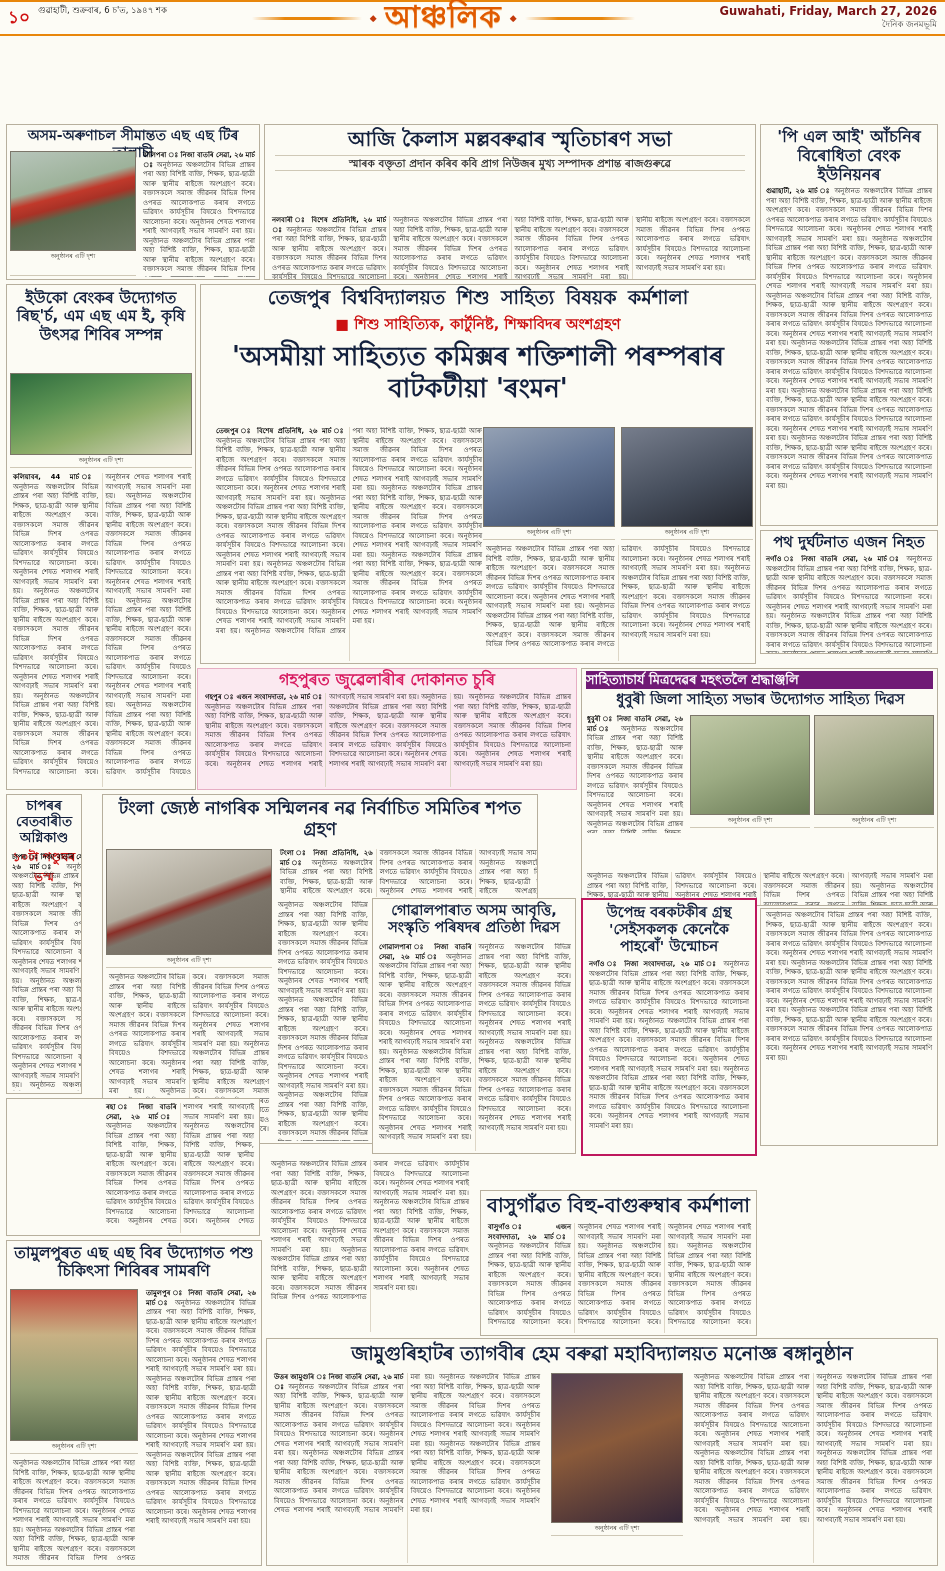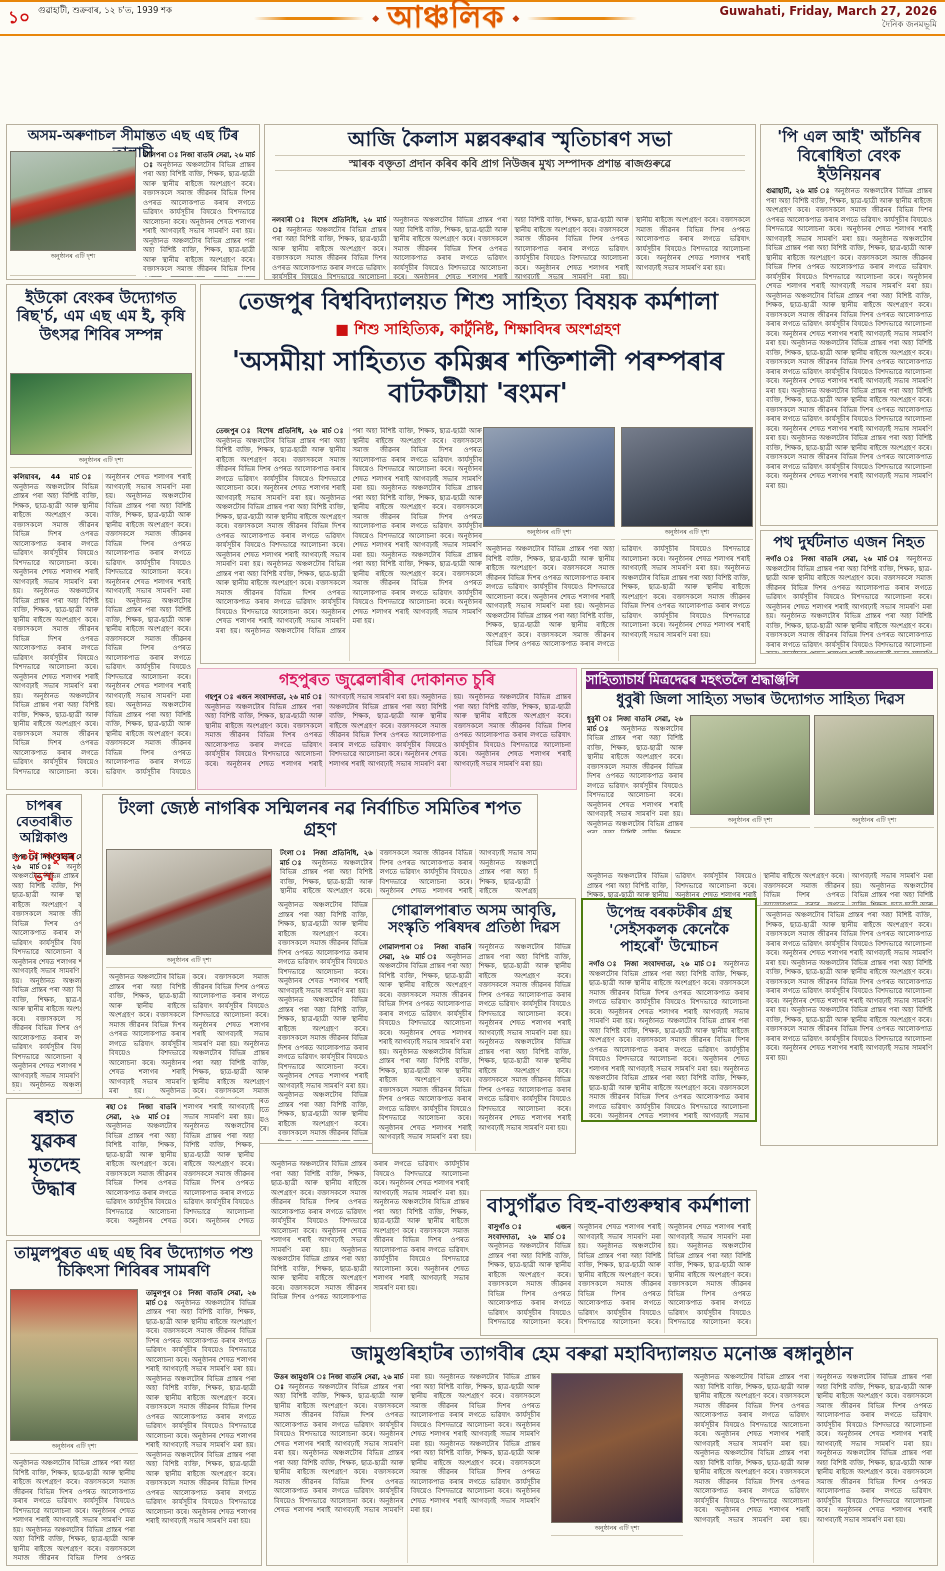--- a/index.html
+++ b/index.html
@@ -51,21 +51,21 @@
   .redsub{color:#cc1111;font-weight:bold;text-align:center;}
 </style>
 </head>
 <body>
 
 <div id="page">
 
   <div id="masthead">
     <div class="mh-left">
       <span class="pageno">১০</span>
-      <span class="mh-date-l">গুৱাহাটী, শুক্ৰবাৰ, ১২ চ'ত, 1939 শক</span>
+      <span class="mh-date-l">গুৱাহাটী, শুক্ৰবাৰ, 6 চ'ত, ১৯৪৭ শক</span>
     </div>
     <div class="titlewrap">
       <span class="flourish"></span>
       <span class="diamond">◆</span>
       <span class="paper-title">আঞ্চলিক</span>
       <span class="diamond">◆</span>
       <span class="flourish"></span>
     </div>
     <div class="mh-right">
       <div class="mh-date-r">Guwahati, Friday, March 27, 2026</div>
@@ -104,21 +104,21 @@
     <div class="hl" style="font-size:15.5px;padding:4px 4px 0;">ইউকো বেংকৰ উদ্যোগত ৰিছ'ৰ্চ, এম এছ এম ই, কৃষি উৎসৱ শিবিৰ সম্পন্ন</div>
     <div class="ph pd" style="left:3px;top:88px;width:182px;height:82px;"></div>
     <div class="cap" style="left:3px;top:171px;width:182px;height:12px;">অনুষ্ঠানৰ এটি দৃশ্য</div>
     <div class="body cols2 abs" style="left:3px;top:188px;width:184px;height:314px;">
       <span class="dl">কলিয়াবৰ, 44 মাৰ্চ ঃ</span>
       <span>অনুষ্ঠানত অঞ্চলটোৰ বিভিন্ন প্ৰান্তৰ পৰা অহা বিশিষ্ট ব্যক্তি, শিক্ষক, ছাত্ৰ-ছাত্ৰী আৰু স্থানীয় ৰাইজে অংশগ্ৰহণ কৰে। বক্তাসকলে সমাজ জীৱনৰ বিভিন্ন দিশৰ ওপৰত আলোকপাত কৰাৰ লগতে ভৱিষ্যৎ কাৰ্যসূচীৰ বিষয়েও বিশদভাৱে আলোচনা কৰে। অনুষ্ঠানৰ শেষত শলাগৰ শৰাই আগবঢ়াই সভাৰ সামৰণি মৰা হয়। অনুষ্ঠানত অঞ্চলটোৰ বিভিন্ন প্ৰান্তৰ পৰা অহা বিশিষ্ট ব্যক্তি, শিক্ষক, ছাত্ৰ-ছাত্ৰী আৰু স্থানীয় ৰাইজে অংশগ্ৰহণ কৰে। বক্তাসকলে সমাজ জীৱনৰ বিভিন্ন দিশৰ ওপৰত আলোকপাত কৰাৰ লগতে ভৱিষ্যৎ কাৰ্যসূচীৰ বিষয়েও বিশদভাৱে আলোচনা কৰে। অনুষ্ঠানৰ শেষত শলাগৰ শৰাই আগবঢ়াই সভাৰ সামৰণি মৰা হয়। অনুষ্ঠানত অঞ্চলটোৰ বিভিন্ন প্ৰান্তৰ পৰা অহা বিশিষ্ট ব্যক্তি, শিক্ষক, ছাত্ৰ-ছাত্ৰী আৰু স্থানীয় ৰাইজে অংশগ্ৰহণ কৰে। বক্তাসকলে সমাজ জীৱনৰ বিভিন্ন দিশৰ ওপৰত আলোকপাত কৰাৰ লগতে ভৱিষ্যৎ কাৰ্যসূচীৰ বিষয়েও বিশদভাৱে আলোচনা কৰে। অনুষ্ঠানৰ শেষত শলাগৰ শৰাই আগবঢ়াই সভাৰ সামৰণি মৰা হয়। অনুষ্ঠানত অঞ্চলটোৰ বিভিন্ন প্ৰান্তৰ পৰা অহা বিশিষ্ট ব্যক্তি, শিক্ষক, ছাত্ৰ-ছাত্ৰী আৰু স্থানীয় ৰাইজে অংশগ্ৰহণ কৰে। বক্তাসকলে সমাজ জীৱনৰ বিভিন্ন দিশৰ ওপৰত আলোকপাত কৰাৰ লগতে ভৱিষ্যৎ কাৰ্যসূচীৰ বিষয়েও বিশদভাৱে আলোচনা কৰে। অনুষ্ঠানৰ শেষত শলাগৰ শৰাই আগবঢ়াই সভাৰ সামৰণি মৰা হয়। অনুষ্ঠানত অঞ্চলটোৰ বিভিন্ন প্ৰান্তৰ পৰা অহা বিশিষ্ট ব্যক্তি, শিক্ষক, ছাত্ৰ-ছাত্ৰী আৰু স্থানীয় ৰাইজে অংশগ্ৰহণ কৰে। বক্তাসকলে সমাজ জীৱনৰ বিভিন্ন দিশৰ ওপৰত আলোকপাত কৰাৰ লগতে ভৱিষ্যৎ কাৰ্যসূচীৰ বিষয়েও বিশদভাৱে আলোচনা কৰে। অনুষ্ঠানৰ শেষত শলাগৰ শৰাই আগবঢ়াই সভাৰ সামৰণি মৰা হয়। অনুষ্ঠানত অঞ্চলটোৰ বিভিন্ন প্ৰান্তৰ পৰা অহা বিশিষ্ট ব্যক্তি, শিক্ষক, ছাত্ৰ-ছাত্ৰী আৰু স্থানীয় ৰাইজে অংশগ্ৰহণ কৰে। বক্তাসকলে সমাজ জীৱনৰ বিভিন্ন দিশৰ ওপৰত আলোকপাত কৰাৰ লগতে ভৱিষ্যৎ কাৰ্যসূচীৰ বিষয়েও বিশদভাৱে আলোচনা কৰে। অনুষ্ঠানৰ শেষত শলাগৰ শৰাই আগবঢ়াই সভাৰ সামৰণি মৰা হয়। অনুষ্ঠানত অঞ্চলটোৰ বিভিন্ন প্ৰান্তৰ পৰা অহা বিশিষ্ট ব্যক্তি, শিক্ষক, ছাত্ৰ-ছাত্ৰী আৰু স্থানীয় ৰাইজে অংশগ্ৰহণ কৰে। বক্তাসকলে সমাজ জীৱনৰ বিভিন্ন দিশৰ ওপৰত আলোকপাত কৰাৰ লগতে ভৱিষ্যৎ কাৰ্যসূচীৰ বিষয়েও বিশদভাৱে আলোচনা কৰে। অনুষ্ঠানৰ শেষত শলাগৰ শৰাই আগবঢ়াই সভাৰ সামৰণি মৰা হয়। </span>
     </div>
   </div>
 
   <div class="box bordered" style="left:200px;top:284px;width:556px;height:380px;">
-    <div class="hl" style="font-size:23px;padding-top:3px;">তেজপুৰ বিশ্ববিদ্যালয়ত শিশু সাহিত্য বিষয়ক কৰ্মশালা</div>
+    <div class="hl" style="font-size:19px;padding-top:3px;font-family:Liberation Mono, monospace;">তেজপুৰ বিশ্ববিদ্যালয়ত শিশু সাহিত্য বিষয়ক কৰ্মশালা</div>
     <div class="redsub" style="font-size:14.5px;padding-top:3px;">■ শিশু সাহিত্যিক, কাৰ্টুনিষ্ট, শিক্ষাবিদৰ অংশগ্ৰহণ</div>
     <div class="hl" style="font-size:26px;line-height:1.22;padding:4px 8px 0;">'অসমীয়া সাহিত্যত কমিক্সৰ শক্তিশালী পৰম্পৰাৰ বাটকটীয়া 'ৰংমন'</div>
     <div class="body cols2 abs" style="left:12px;top:142px;width:272px;height:234px;">
       <span class="dl">তেজপুৰ ঃ বিশেষ প্ৰতিনিধি, ২৬ মাৰ্চ ঃ</span>
       <span>অনুষ্ঠানত অঞ্চলটোৰ বিভিন্ন প্ৰান্তৰ পৰা অহা বিশিষ্ট ব্যক্তি, শিক্ষক, ছাত্ৰ-ছাত্ৰী আৰু স্থানীয় ৰাইজে অংশগ্ৰহণ কৰে। বক্তাসকলে সমাজ জীৱনৰ বিভিন্ন দিশৰ ওপৰত আলোকপাত কৰাৰ লগতে ভৱিষ্যৎ কাৰ্যসূচীৰ বিষয়েও বিশদভাৱে আলোচনা কৰে। অনুষ্ঠানৰ শেষত শলাগৰ শৰাই আগবঢ়াই সভাৰ সামৰণি মৰা হয়। অনুষ্ঠানত অঞ্চলটোৰ বিভিন্ন প্ৰান্তৰ পৰা অহা বিশিষ্ট ব্যক্তি, শিক্ষক, ছাত্ৰ-ছাত্ৰী আৰু স্থানীয় ৰাইজে অংশগ্ৰহণ কৰে। বক্তাসকলে সমাজ জীৱনৰ বিভিন্ন দিশৰ ওপৰত আলোকপাত কৰাৰ লগতে ভৱিষ্যৎ কাৰ্যসূচীৰ বিষয়েও বিশদভাৱে আলোচনা কৰে। অনুষ্ঠানৰ শেষত শলাগৰ শৰাই আগবঢ়াই সভাৰ সামৰণি মৰা হয়। অনুষ্ঠানত অঞ্চলটোৰ বিভিন্ন প্ৰান্তৰ পৰা অহা বিশিষ্ট ব্যক্তি, শিক্ষক, ছাত্ৰ-ছাত্ৰী আৰু স্থানীয় ৰাইজে অংশগ্ৰহণ কৰে। বক্তাসকলে সমাজ জীৱনৰ বিভিন্ন দিশৰ ওপৰত আলোকপাত কৰাৰ লগতে ভৱিষ্যৎ কাৰ্যসূচীৰ বিষয়েও বিশদভাৱে আলোচনা কৰে। অনুষ্ঠানৰ শেষত শলাগৰ শৰাই আগবঢ়াই সভাৰ সামৰণি মৰা হয়। অনুষ্ঠানত অঞ্চলটোৰ বিভিন্ন প্ৰান্তৰ পৰা অহা বিশিষ্ট ব্যক্তি, শিক্ষক, ছাত্ৰ-ছাত্ৰী আৰু স্থানীয় ৰাইজে অংশগ্ৰহণ কৰে। বক্তাসকলে সমাজ জীৱনৰ বিভিন্ন দিশৰ ওপৰত আলোকপাত কৰাৰ লগতে ভৱিষ্যৎ কাৰ্যসূচীৰ বিষয়েও বিশদভাৱে আলোচনা কৰে। অনুষ্ঠানৰ শেষত শলাগৰ শৰাই আগবঢ়াই সভাৰ সামৰণি মৰা হয়। অনুষ্ঠানত অঞ্চলটোৰ বিভিন্ন প্ৰান্তৰ পৰা অহা বিশিষ্ট ব্যক্তি, শিক্ষক, ছাত্ৰ-ছাত্ৰী আৰু স্থানীয় ৰাইজে অংশগ্ৰহণ কৰে। বক্তাসকলে সমাজ জীৱনৰ বিভিন্ন দিশৰ ওপৰত আলোকপাত কৰাৰ লগতে ভৱিষ্যৎ কাৰ্যসূচীৰ বিষয়েও বিশদভাৱে আলোচনা কৰে। অনুষ্ঠানৰ শেষত শলাগৰ শৰাই আগবঢ়াই সভাৰ সামৰণি মৰা হয়। অনুষ্ঠানত অঞ্চলটোৰ বিভিন্ন প্ৰান্তৰ পৰা অহা বিশিষ্ট ব্যক্তি, শিক্ষক, ছাত্ৰ-ছাত্ৰী আৰু স্থানীয় ৰাইজে অংশগ্ৰহণ কৰে। বক্তাসকলে সমাজ জীৱনৰ বিভিন্ন দিশৰ ওপৰত আলোকপাত কৰাৰ লগতে ভৱিষ্যৎ কাৰ্যসূচীৰ বিষয়েও বিশদভাৱে আলোচনা কৰে। অনুষ্ঠানৰ শেষত শলাগৰ শৰাই আগবঢ়াই সভাৰ সামৰণি মৰা হয়। </span>
     </div>
     <div class="ph pe1" style="left:282px;top:142px;width:132px;height:100px;"></div>
     <div class="cap" style="left:282px;top:243px;width:132px;height:12px;">অনুষ্ঠানৰ এটি দৃশ্য</div>
     <div class="ph pe2" style="left:420px;top:142px;width:132px;height:100px;"></div>
     <div class="cap" style="left:420px;top:243px;width:132px;height:12px;">অনুষ্ঠানৰ এটি দৃশ্য</div>
@@ -191,30 +191,29 @@
   </div>
 
   <div class="box bordered" style="left:372px;top:898px;width:204px;height:256px;">
     <div class="hl" style="font-size:14.5px;padding:3px 4px 0;">গোৱালপাৰাত অসম আবৃত্তি, সংস্কৃতি পৰিষদৰ প্ৰতিষ্ঠা দিৱস</div>
     <div class="body cols2 abs" style="left:3px;top:44px;width:198px;height:208px;">
       <span class="dl">গোৱালপাৰা ঃ নিজা বাতৰি সেৱা, ২৬ মাৰ্চ ঃ</span>
       <span>অনুষ্ঠানত অঞ্চলটোৰ বিভিন্ন প্ৰান্তৰ পৰা অহা বিশিষ্ট ব্যক্তি, শিক্ষক, ছাত্ৰ-ছাত্ৰী আৰু স্থানীয় ৰাইজে অংশগ্ৰহণ কৰে। বক্তাসকলে সমাজ জীৱনৰ বিভিন্ন দিশৰ ওপৰত আলোকপাত কৰাৰ লগতে ভৱিষ্যৎ কাৰ্যসূচীৰ বিষয়েও বিশদভাৱে আলোচনা কৰে। অনুষ্ঠানৰ শেষত শলাগৰ শৰাই আগবঢ়াই সভাৰ সামৰণি মৰা হয়। অনুষ্ঠানত অঞ্চলটোৰ বিভিন্ন প্ৰান্তৰ পৰা অহা বিশিষ্ট ব্যক্তি, শিক্ষক, ছাত্ৰ-ছাত্ৰী আৰু স্থানীয় ৰাইজে অংশগ্ৰহণ কৰে। বক্তাসকলে সমাজ জীৱনৰ বিভিন্ন দিশৰ ওপৰত আলোকপাত কৰাৰ লগতে ভৱিষ্যৎ কাৰ্যসূচীৰ বিষয়েও বিশদভাৱে আলোচনা কৰে। অনুষ্ঠানৰ শেষত শলাগৰ শৰাই আগবঢ়াই সভাৰ সামৰণি মৰা হয়। অনুষ্ঠানত অঞ্চলটোৰ বিভিন্ন প্ৰান্তৰ পৰা অহা বিশিষ্ট ব্যক্তি, শিক্ষক, ছাত্ৰ-ছাত্ৰী আৰু স্থানীয় ৰাইজে অংশগ্ৰহণ কৰে। বক্তাসকলে সমাজ জীৱনৰ বিভিন্ন দিশৰ ওপৰত আলোকপাত কৰাৰ লগতে ভৱিষ্যৎ কাৰ্যসূচীৰ বিষয়েও বিশদভাৱে আলোচনা কৰে। অনুষ্ঠানৰ শেষত শলাগৰ শৰাই আগবঢ়াই সভাৰ সামৰণি মৰা হয়। অনুষ্ঠানত অঞ্চলটোৰ বিভিন্ন প্ৰান্তৰ পৰা অহা বিশিষ্ট ব্যক্তি, শিক্ষক, ছাত্ৰ-ছাত্ৰী আৰু স্থানীয় ৰাইজে অংশগ্ৰহণ কৰে। বক্তাসকলে সমাজ জীৱনৰ বিভিন্ন দিশৰ ওপৰত আলোকপাত কৰাৰ লগতে ভৱিষ্যৎ কাৰ্যসূচীৰ বিষয়েও বিশদভাৱে আলোচনা কৰে। অনুষ্ঠানৰ শেষত শলাগৰ শৰাই আগবঢ়াই সভাৰ সামৰণি মৰা হয়। </span>
     </div>
   </div>
 
-  <div class="box" style="left:581px;top:898px;width:176px;height:224px;border:2px solid #4d7c0f;">
+  <div class="box" style="left:581px;top:898px;width:176px;height:258px;border:2px solid #be185d;">
     <div class="hl" style="font-size:14.5px;padding:4px 4px 0;">উপেন্দ্ৰ বৰকটকীৰ গ্ৰন্থ 'সেইসকলক কেনেকৈ পাহৰোঁ' উন্মোচন</div>
     <div class="body abs" style="left:3px;top:60px;width:166px;height:192px;">
       <span class="dl">নগাঁও ঃ নিজা সংবাদদাতা, ২৬ মাৰ্চ ঃ</span>
       <span>অনুষ্ঠানত অঞ্চলটোৰ বিভিন্ন প্ৰান্তৰ পৰা অহা বিশিষ্ট ব্যক্তি, শিক্ষক, ছাত্ৰ-ছাত্ৰী আৰু স্থানীয় ৰাইজে অংশগ্ৰহণ কৰে। বক্তাসকলে সমাজ জীৱনৰ বিভিন্ন দিশৰ ওপৰত আলোকপাত কৰাৰ লগতে ভৱিষ্যৎ কাৰ্যসূচীৰ বিষয়েও বিশদভাৱে আলোচনা কৰে। অনুষ্ঠানৰ শেষত শলাগৰ শৰাই আগবঢ়াই সভাৰ সামৰণি মৰা হয়। অনুষ্ঠানত অঞ্চলটোৰ বিভিন্ন প্ৰান্তৰ পৰা অহা বিশিষ্ট ব্যক্তি, শিক্ষক, ছাত্ৰ-ছাত্ৰী আৰু স্থানীয় ৰাইজে অংশগ্ৰহণ কৰে। বক্তাসকলে সমাজ জীৱনৰ বিভিন্ন দিশৰ ওপৰত আলোকপাত কৰাৰ লগতে ভৱিষ্যৎ কাৰ্যসূচীৰ বিষয়েও বিশদভাৱে আলোচনা কৰে। অনুষ্ঠানৰ শেষত শলাগৰ শৰাই আগবঢ়াই সভাৰ সামৰণি মৰা হয়। অনুষ্ঠানত অঞ্চলটোৰ বিভিন্ন প্ৰান্তৰ পৰা অহা বিশিষ্ট ব্যক্তি, শিক্ষক, ছাত্ৰ-ছাত্ৰী আৰু স্থানীয় ৰাইজে অংশগ্ৰহণ কৰে। বক্তাসকলে সমাজ জীৱনৰ বিভিন্ন দিশৰ ওপৰত আলোকপাত কৰাৰ লগতে ভৱিষ্যৎ কাৰ্যসূচীৰ বিষয়েও বিশদভাৱে আলোচনা কৰে। অনুষ্ঠানৰ শেষত শলাগৰ শৰাই আগবঢ়াই সভাৰ সামৰণি মৰা হয়। </span>
     </div>
   </div>
 
   <div class="box bordered" style="left:6px;top:1098px;width:254px;height:138px;">
-    <div class="hl abs" style="left:2px;top:6px;width:90px;height:126px;font-size:18.5px;line-height:1.3;">ৰহাত যুৱকৰ মৃতদেহ উদ্ধাৰ</div>
     <div class="body cols2 abs" style="left:96px;top:4px;width:154px;height:130px;">
       <span class="dl">ৰহা ঃ নিজা বাতৰি সেৱা, ২৬ মাৰ্চ ঃ</span>
       <span>অনুষ্ঠানত অঞ্চলটোৰ বিভিন্ন প্ৰান্তৰ পৰা অহা বিশিষ্ট ব্যক্তি, শিক্ষক, ছাত্ৰ-ছাত্ৰী আৰু স্থানীয় ৰাইজে অংশগ্ৰহণ কৰে। বক্তাসকলে সমাজ জীৱনৰ বিভিন্ন দিশৰ ওপৰত আলোকপাত কৰাৰ লগতে ভৱিষ্যৎ কাৰ্যসূচীৰ বিষয়েও বিশদভাৱে আলোচনা কৰে। অনুষ্ঠানৰ শেষত শলাগৰ শৰাই আগবঢ়াই সভাৰ সামৰণি মৰা হয়। অনুষ্ঠানত অঞ্চলটোৰ বিভিন্ন প্ৰান্তৰ পৰা অহা বিশিষ্ট ব্যক্তি, শিক্ষক, ছাত্ৰ-ছাত্ৰী আৰু স্থানীয় ৰাইজে অংশগ্ৰহণ কৰে। বক্তাসকলে সমাজ জীৱনৰ বিভিন্ন দিশৰ ওপৰত আলোকপাত কৰাৰ লগতে ভৱিষ্যৎ কাৰ্যসূচীৰ বিষয়েও বিশদভাৱে আলোচনা কৰে। অনুষ্ঠানৰ শেষত শলাগৰ শৰাই আগবঢ়াই সভাৰ সামৰণি মৰা হয়। অনুষ্ঠানত অঞ্চলটোৰ বিভিন্ন প্ৰান্তৰ পৰা অহা বিশিষ্ট ব্যক্তি, শিক্ষক, ছাত্ৰ-ছাত্ৰী আৰু স্থানীয় ৰাইজে অংশগ্ৰহণ কৰে। বক্তাসকলে সমাজ জীৱনৰ বিভিন্ন দিশৰ ওপৰত আলোকপাত কৰাৰ লগতে ভৱিষ্যৎ কাৰ্যসূচীৰ বিষয়েও বিশদভাৱে আলোচনা কৰে। অনুষ্ঠানৰ শেষত শলাগৰ শৰাই আগবঢ়াই সভাৰ সামৰণি মৰা হয়। </span>
     </div>
   </div>
 
   <div class="box" style="left:266px;top:1158px;width:210px;height:176px;">
     <div class="body cols2 abs" style="left:2px;top:2px;width:204px;height:172px;">
       <span>অনুষ্ঠানত অঞ্চলটোৰ বিভিন্ন প্ৰান্তৰ পৰা অহা বিশিষ্ট ব্যক্তি, শিক্ষক, ছাত্ৰ-ছাত্ৰী আৰু স্থানীয় ৰাইজে অংশগ্ৰহণ কৰে। বক্তাসকলে সমাজ জীৱনৰ বিভিন্ন দিশৰ ওপৰত আলোকপাত কৰাৰ লগতে ভৱিষ্যৎ কাৰ্যসূচীৰ বিষয়েও বিশদভাৱে আলোচনা কৰে। অনুষ্ঠানৰ শেষত শলাগৰ শৰাই আগবঢ়াই সভাৰ সামৰণি মৰা হয়। অনুষ্ঠানত অঞ্চলটোৰ বিভিন্ন প্ৰান্তৰ পৰা অহা বিশিষ্ট ব্যক্তি, শিক্ষক, ছাত্ৰ-ছাত্ৰী আৰু স্থানীয় ৰাইজে অংশগ্ৰহণ কৰে। বক্তাসকলে সমাজ জীৱনৰ বিভিন্ন দিশৰ ওপৰত আলোকপাত কৰাৰ লগতে ভৱিষ্যৎ কাৰ্যসূচীৰ বিষয়েও বিশদভাৱে আলোচনা কৰে। অনুষ্ঠানৰ শেষত শলাগৰ শৰাই আগবঢ়াই সভাৰ সামৰণি মৰা হয়। অনুষ্ঠানত অঞ্চলটোৰ বিভিন্ন প্ৰান্তৰ পৰা অহা বিশিষ্ট ব্যক্তি, শিক্ষক, ছাত্ৰ-ছাত্ৰী আৰু স্থানীয় ৰাইজে অংশগ্ৰহণ কৰে। বক্তাসকলে সমাজ জীৱনৰ বিভিন্ন দিশৰ ওপৰত আলোকপাত কৰাৰ লগতে ভৱিষ্যৎ কাৰ্যসূচীৰ বিষয়েও বিশদভাৱে আলোচনা কৰে। অনুষ্ঠানৰ শেষত শলাগৰ শৰাই আগবঢ়াই সভাৰ সামৰণি মৰা হয়। </span>
     </div>

